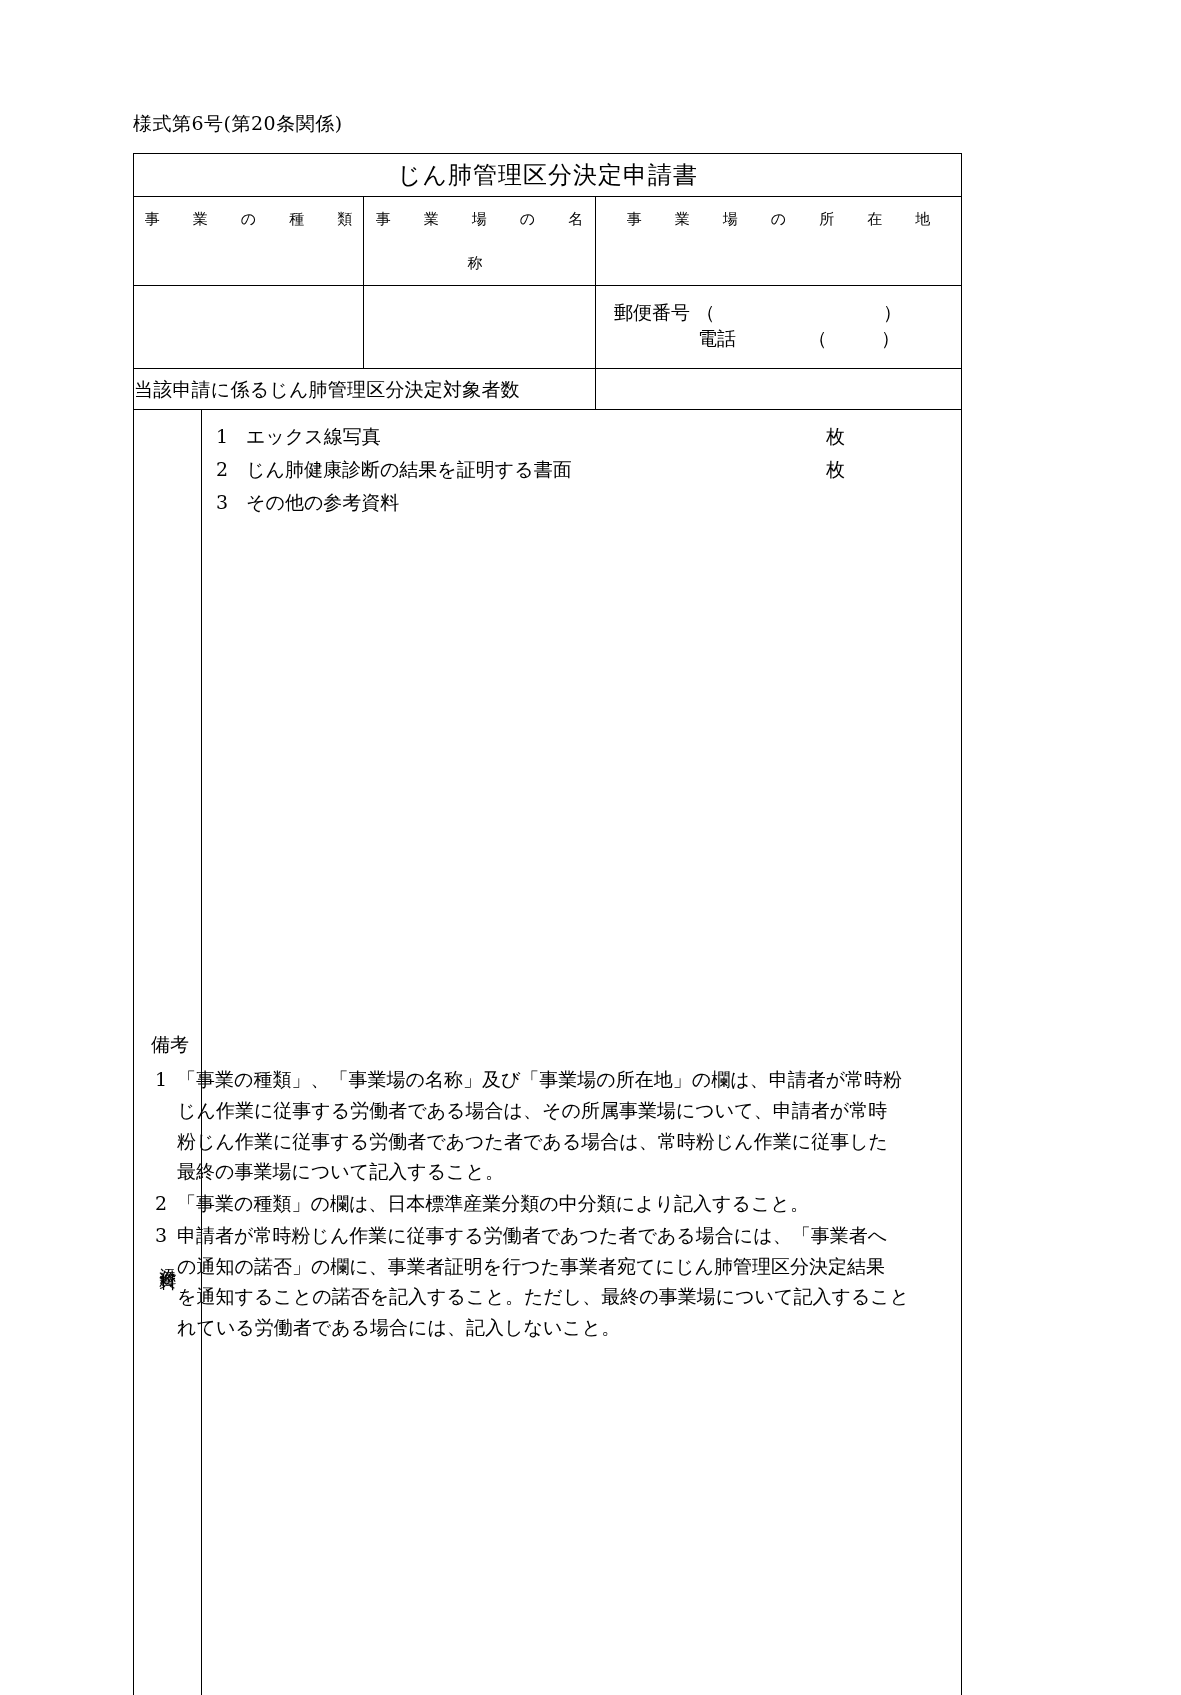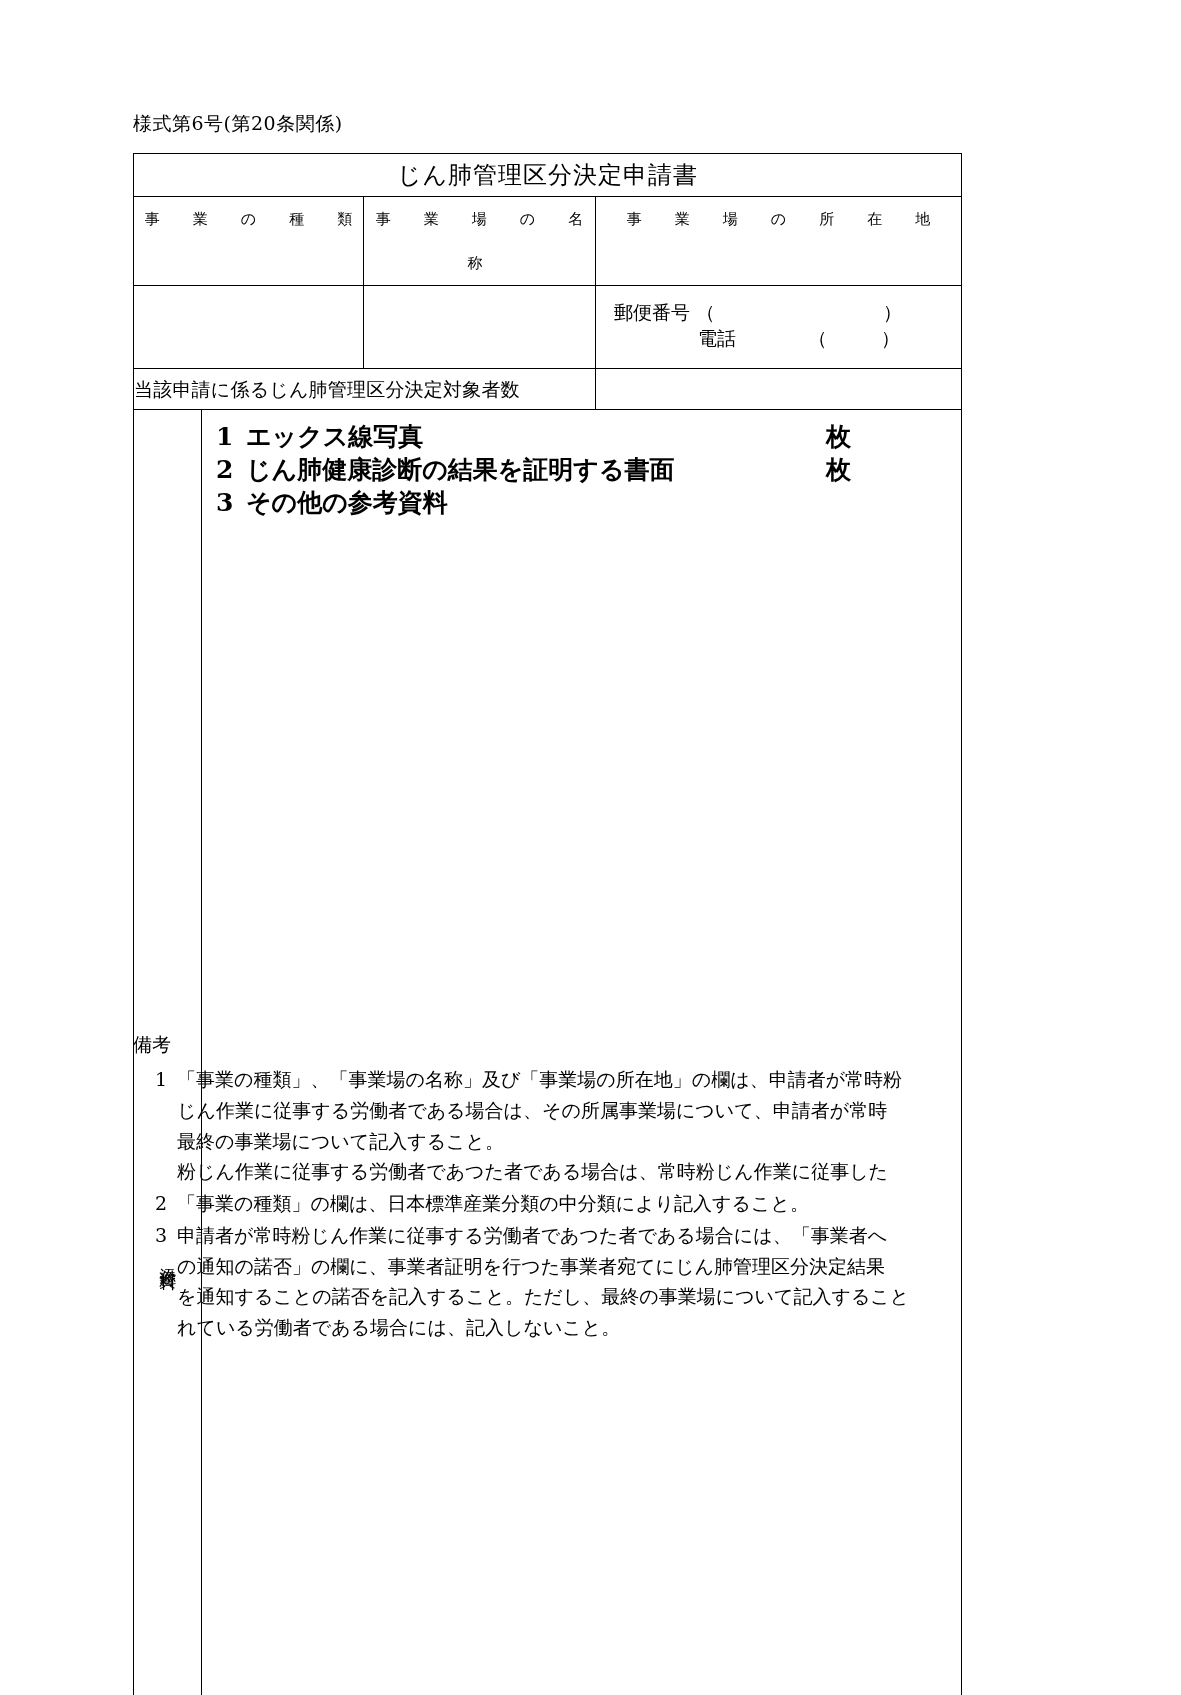--- a/index.html
+++ b/index.html
@@ -114,24 +114,23 @@
     height: 100%;
     width: 100%;
     display: flex;
     align-items: center;
     justify-content: center;
     box-sizing: border-box;
     padding: 6px 0;
   }
   .attach-body {
     height: 108px;
-    font-size: 25px;
+    font-size: 19px;
     padding: 10px 0 0 14px;
     position: relative;
-    font-weight: bold;
   }
   .attach-line {
     position: relative;
     height: 33px;
     line-height: 33px;
     white-space: nowrap;
   }
   .attach-line .num { display: inline-block; width: 30px; }
   .attach-line .unit {
     position: absolute;
@@ -141,20 +140,21 @@
 
   
   .remarks {
     position: absolute;
     left: 133px;
     top: 1032px;
     width: 900px;
     font-size: 19px;
   }
   .remarks-title {
+    margin-left: 18px;
     margin-bottom: 6px;
   }
   .remark-item {
     display: flex;
     margin-bottom: 1px;
     line-height: 1.62;
   }
   .remark-num {
     width: 44px;
     flex: 0 0 44px;
@@ -243,22 +243,22 @@
     </table>
 
   <div class="remarks">
     <div class="remarks-title">備考</div>
 
     <div class="remark-item">
       <div class="remark-num">1</div>
       <div class="remark-text">
         <p>「事業の種類」、「事業場の名称」及び「事業場の所在地」の欄は、申請者が常時粉</p>
         <p>じん作業に従事する労働者である場合は、その所属事業場について、申請者が常時</p>
+        <p>粉じん作業に従事する労働者であつた者である場合は、常時粉じん作業に従事した</p>
         <p>最終の事業場について記入すること。</p>
-        <p>粉じん作業に従事する労働者であつた者である場合は、常時粉じん作業に従事した</p>
       </div>
     </div>
 
     <div class="remark-item">
       <div class="remark-num">2</div>
       <div class="remark-text">
         <p>「事業の種類」の欄は、日本標準産業分類の中分類により記入すること。</p>
       </div>
     </div>
 

